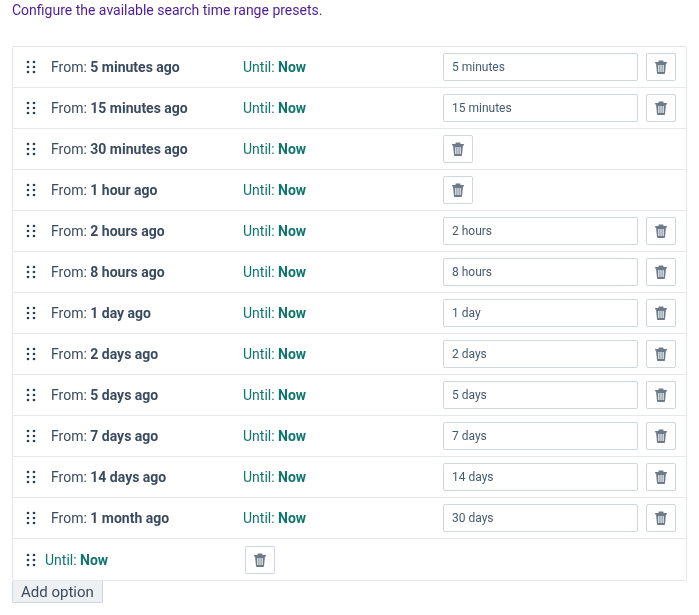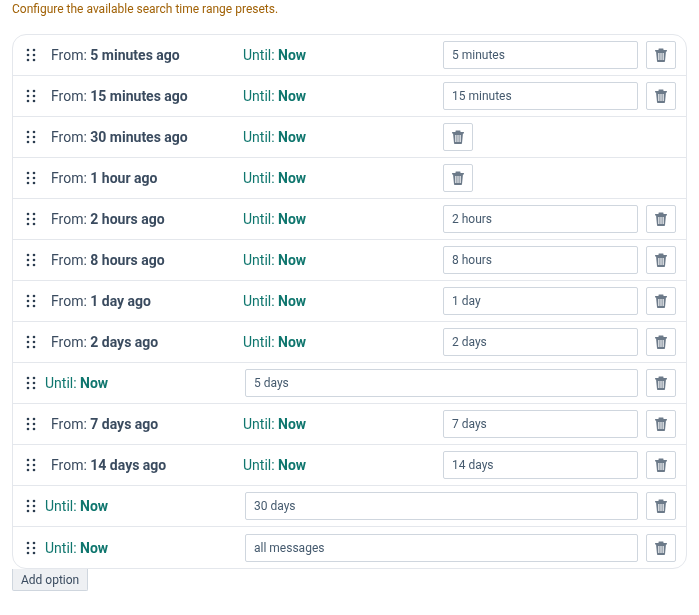--- a/index.html
+++ b/index.html
@@ -13,28 +13,28 @@
     width: 699px;
   }
   .page { padding: 0 12px; }
   .heading {
     font-weight: 700;
     font-size: 14px;
     color: #2b3c4f;
     margin-top: 2px;
   }
   .subheading {
-    color: #a16207;
-    font-size: 12px;
+    color: #4c1d95;
+    font-size: 14px;
     margin-top: 2px;
-    margin-bottom: 18px;
+    margin-bottom: 28px;
   }
   .preset-list {
     border: 1px solid #e4e7ec;
-    border-radius: 14px;
+    border-radius: 2px;
   }
   .preset-row {
     display: flex;
     align-items: center;
     height: 41px;
     border-bottom: 1px solid #e4e7ec;
     padding: 0 10px 0 4px;
   }
   .preset-row:last-child { border-bottom: none; }
   .drag {
@@ -81,21 +81,21 @@
     justify-content: center;
     cursor: pointer;
     padding: 0;
     color: #6c7a89;
   }
   .delete-btn svg { width: 12px; height: 14px; display: block; }
   strong { font-weight: 700; }
   .add-btn {
     margin-top: 0;
     height: 22px;
-    font-size: 12px;
+    font-size: 15px;
     padding: 1px 8px;
     border: 1px solid #cfd6de;
     background: #eef0f3;
     color: #3a4b5f;
     cursor: pointer;
     font-family: inherit;
     border-radius: 0 0 2px 2px;
     border-top: none;
   }
 </style>
@@ -239,20 +239,21 @@
             </svg>
           </button>
         </div>
       </div>
       <div class="preset-row">
         <div class="drag">
           <svg viewBox="0 0 12 14" fill="currentColor">
             <use href="#drag-dots"></use>
           </svg>
         </div>
+        <div class="from-cell"><span>From:</span> <strong>5 days ago</strong></div>
         <div class="until-cell"><span>Until:</span> <strong>Now</strong></div>
         <div class="label-cell"><input class="label-input" type="text" value="5 days" style=""></div>
         <div class="delete-cell">
           <button class="delete-btn" type="button">
             <svg viewBox="0 0 12 14">
               <use href="#trash-can"></use>
             </svg>
           </button>
         </div>
       </div>
@@ -289,38 +290,38 @@
             </svg>
           </button>
         </div>
       </div>
       <div class="preset-row">
         <div class="drag">
           <svg viewBox="0 0 12 14" fill="currentColor">
             <use href="#drag-dots"></use>
           </svg>
         </div>
+        <div class="from-cell"><span>From:</span> <strong>1 month ago</strong></div>
         <div class="until-cell"><span>Until:</span> <strong>Now</strong></div>
         <div class="label-cell"><input class="label-input" type="text" value="30 days" style=""></div>
         <div class="delete-cell">
           <button class="delete-btn" type="button">
             <svg viewBox="0 0 12 14">
               <use href="#trash-can"></use>
             </svg>
           </button>
         </div>
       </div>
       <div class="preset-row">
         <div class="drag">
           <svg viewBox="0 0 12 14" fill="currentColor">
             <use href="#drag-dots"></use>
           </svg>
         </div>
         <div class="until-cell"><span>Until:</span> <strong>Now</strong></div>
-        <div class="label-cell"><input class="label-input" type="text" value="all messages" style=""></div>
         <div class="delete-cell">
           <button class="delete-btn" type="button">
             <svg viewBox="0 0 12 14">
               <use href="#trash-can"></use>
             </svg>
           </button>
         </div>
       </div>
     </div>
 

